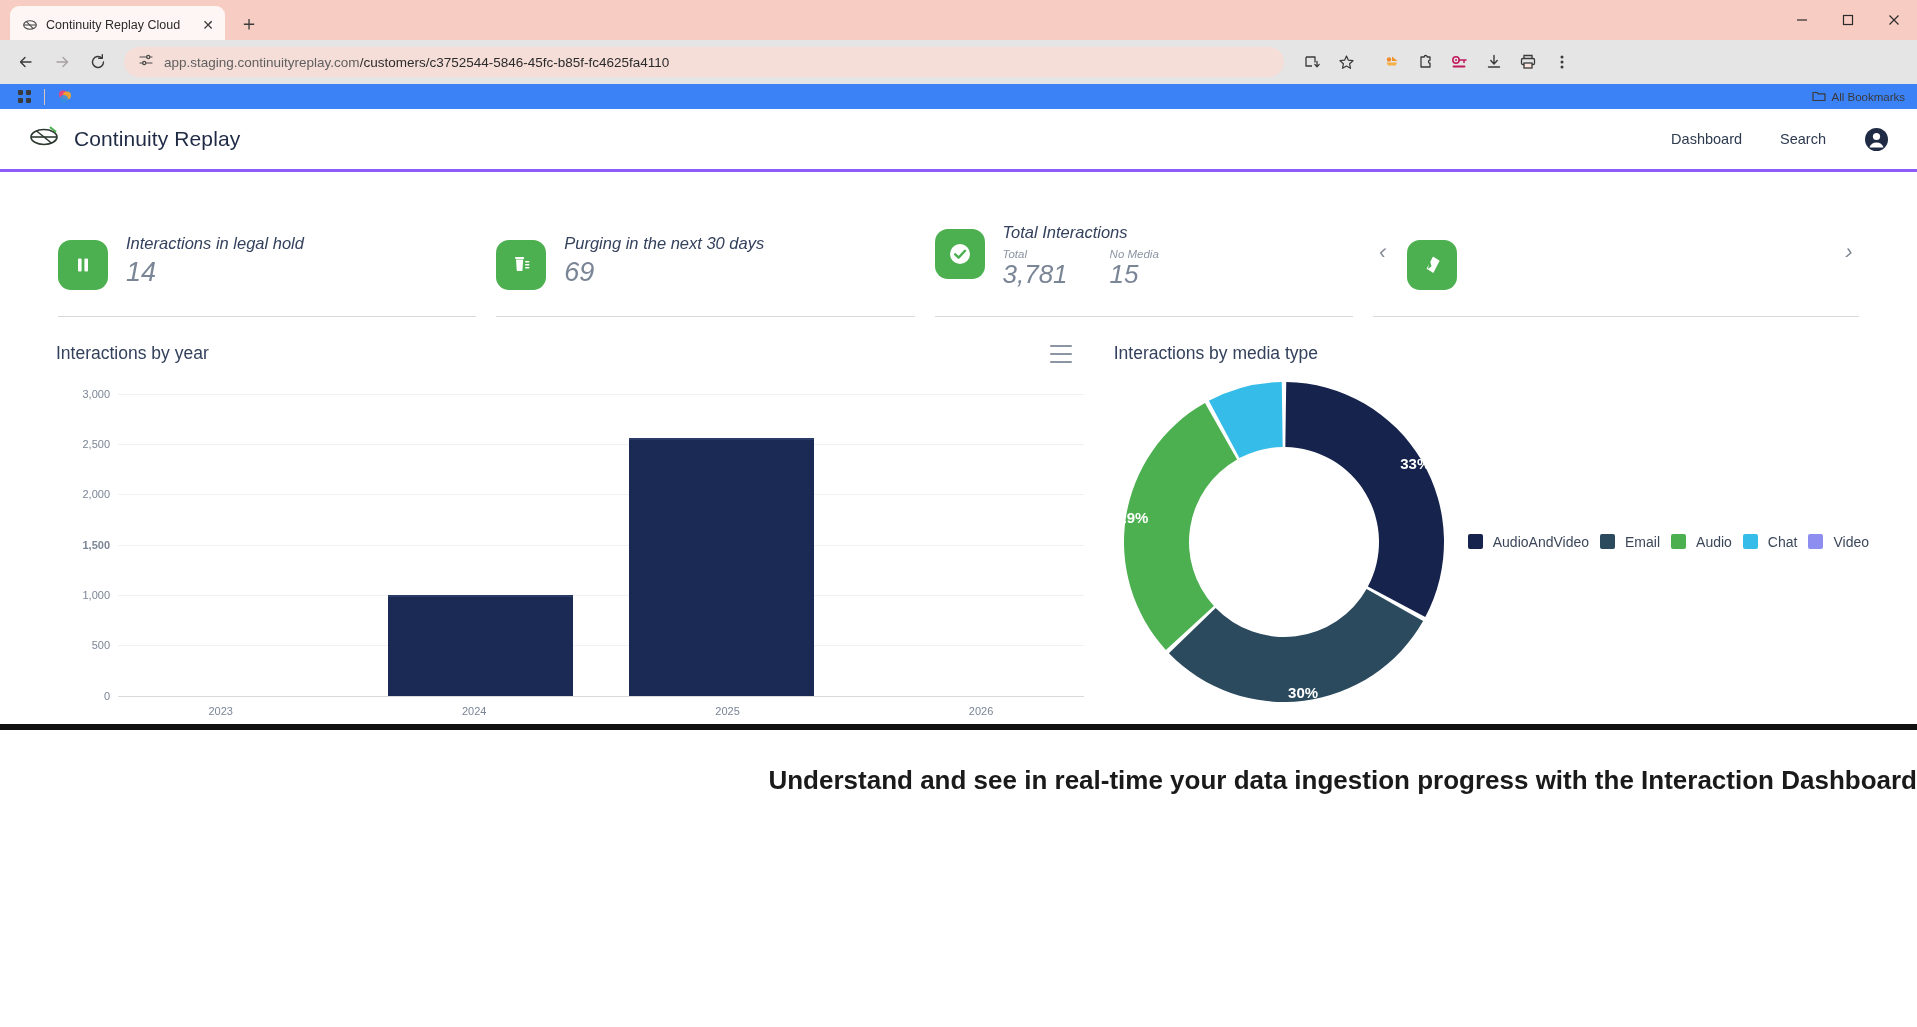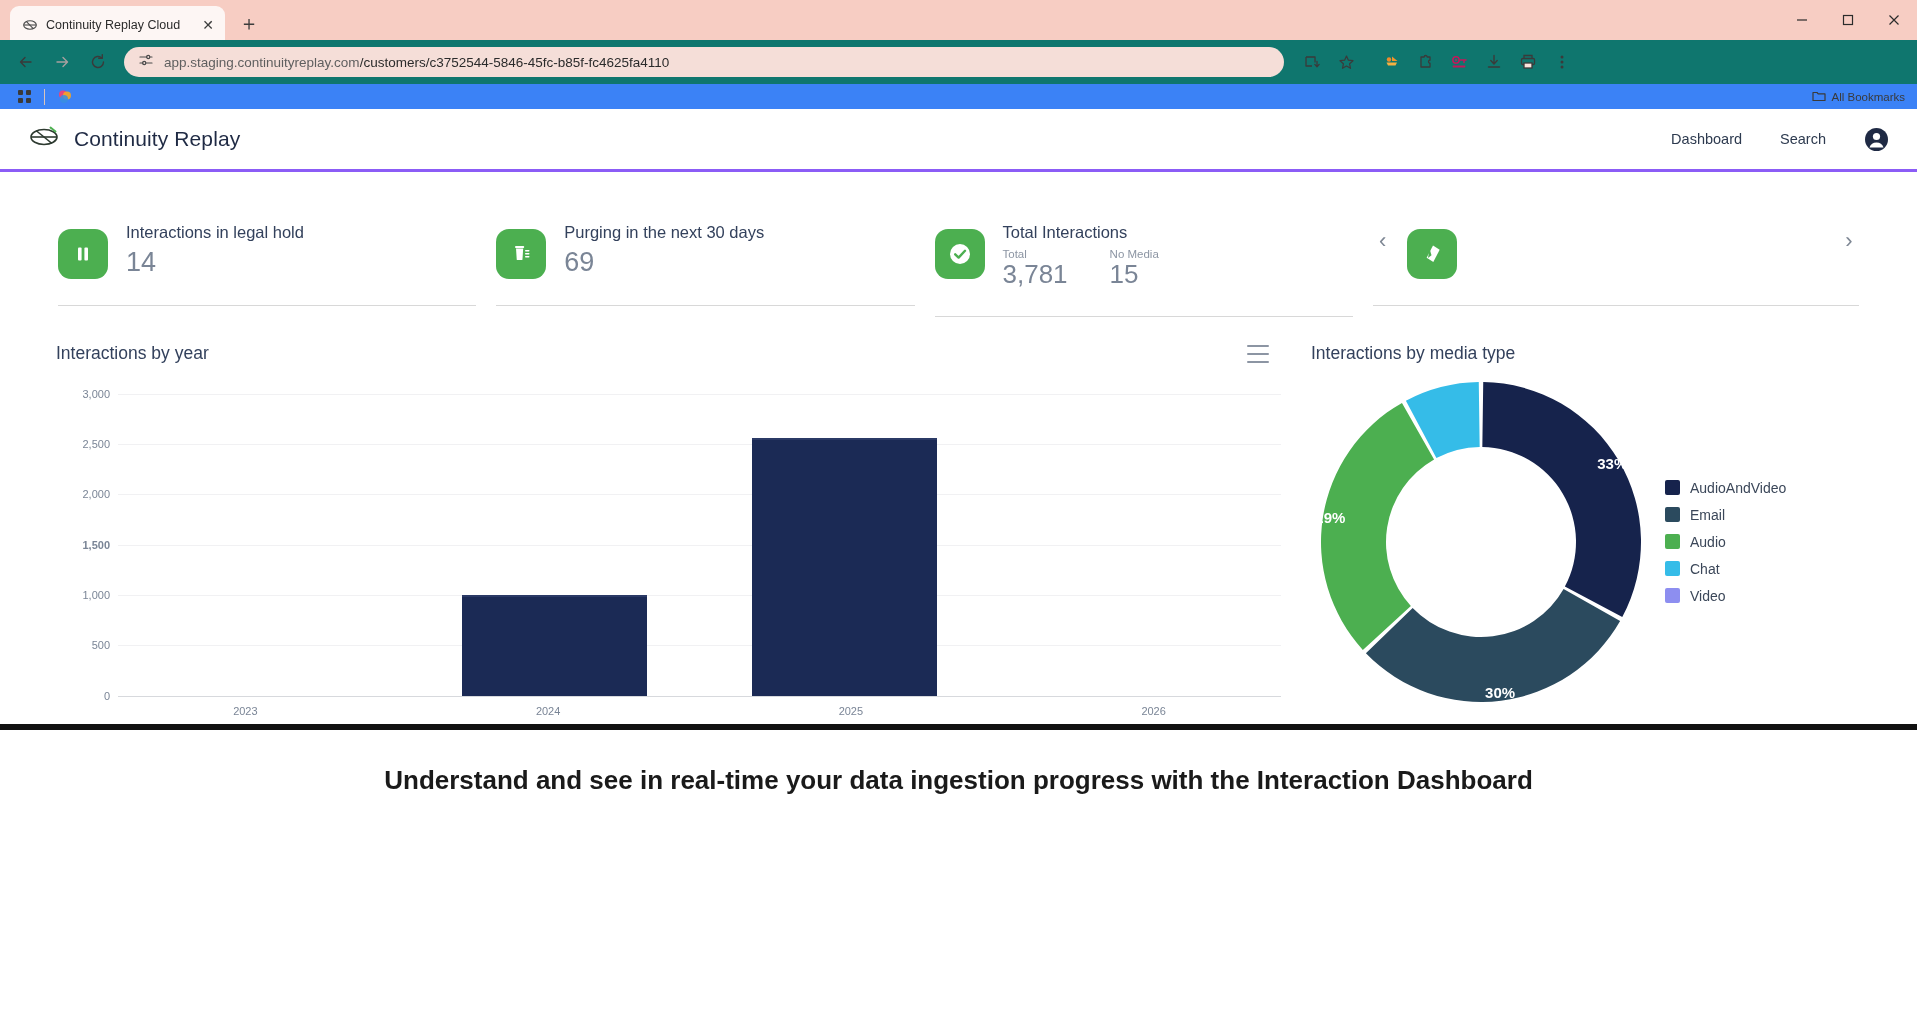--- a/index.html
+++ b/index.html
@@ -42,21 +42,21 @@
   .winbtns {
     position: absolute; right: 0; top: 0; height: 40px;
     display: flex; align-items: center;
   }
   .winbtn {
     width: 46px; height: 40px; display: flex;
     align-items: center; justify-content: center; color: #2b2b2b;
   }
 
   .omnibar {
-    height: 44px; background: #0f766e;
+    height: 44px; background: #e5e5e5;
     display: flex; align-items: center; padding: 0 10px; gap: 4px;
   }
   .navbtn {
     width: 32px; height: 32px; display: flex;
     align-items: center; justify-content: center; color: #3a3a3a; flex: 0 0 32px;
   }
   .navbtn.disabled { color: #a9a0a0; }
   .urlbox {
     flex: 1 1 auto; height: 30px; background: #f5ded8; border-radius: 16px;
     display: flex; align-items: center; padding: 0 14px; gap: 10px;
@@ -102,21 +102,21 @@
   .appnav {
     margin-left: auto; display: flex; align-items: center; gap: 38px;
   }
   .navlink { font-size: 14.5px; color: #2d3a4f; }
   .avatar-btn { color: #1f2a44; display: flex; align-items: center; }
 
   .content { padding: 0 48px; }
 
   
   .kpis {
-    display: flex; align-items: flex-start; padding-top: 34px;
+    display: flex; align-items: flex-end; padding-top: 34px; font-style: italic;
   }
   .kpi {
     flex: 1 1 0; padding: 14px 0 26px 0; border-bottom: 1px solid #d8d8d8;
     display: flex; align-items: flex-start; gap: 18px; margin: 0 10px;
     position: relative;
   }
   .kpi.arrows { padding-left: 34px; padding-right: 34px; }
   .kpi-ico {
     width: 50px; height: 50px; border-radius: 13px; background: #4caf50;
     display: flex; align-items: center; justify-content: center;
@@ -184,29 +184,29 @@
     display: flex; align-items: center; gap: 48px;
   }
   .xtick {
     flex: 1 1 0; text-align: center; font-size: 11px; color: #7a8596;
   }
 
   .donut-wrap {
     display: flex; align-items: center; margin-top: 8px; gap: 14px;
   }
   .donut-svg { flex: 0 0 auto; }
-  .legend { display: flex; flex-direction: column; gap: 11px; }
+  .legend { display: flex; flex-direction: row; gap: 11px; }
   .legend-item { display: flex; align-items: center; gap: 10px; }
   .legend-swatch { width: 15px; height: 15px; border-radius: 2px; flex: 0 0 15px; }
   .legend-label { font-size: 14px; color: #3b4759; }
 
   
   .band { height: 6px; background: #111111; }
   .caption {
-    height: 102px; display: flex; align-items: center; justify-content: center;
+    height: 102px; display: flex; align-items: center; justify-content: flex-end;
     background: #ffffff;
   }
   .caption-text {
     font-size: 26px; font-weight: bold; color: #1a1a1a; text-align: center;
   }
 </style>
 </head>
 <body>
 
 <div class="browser">

